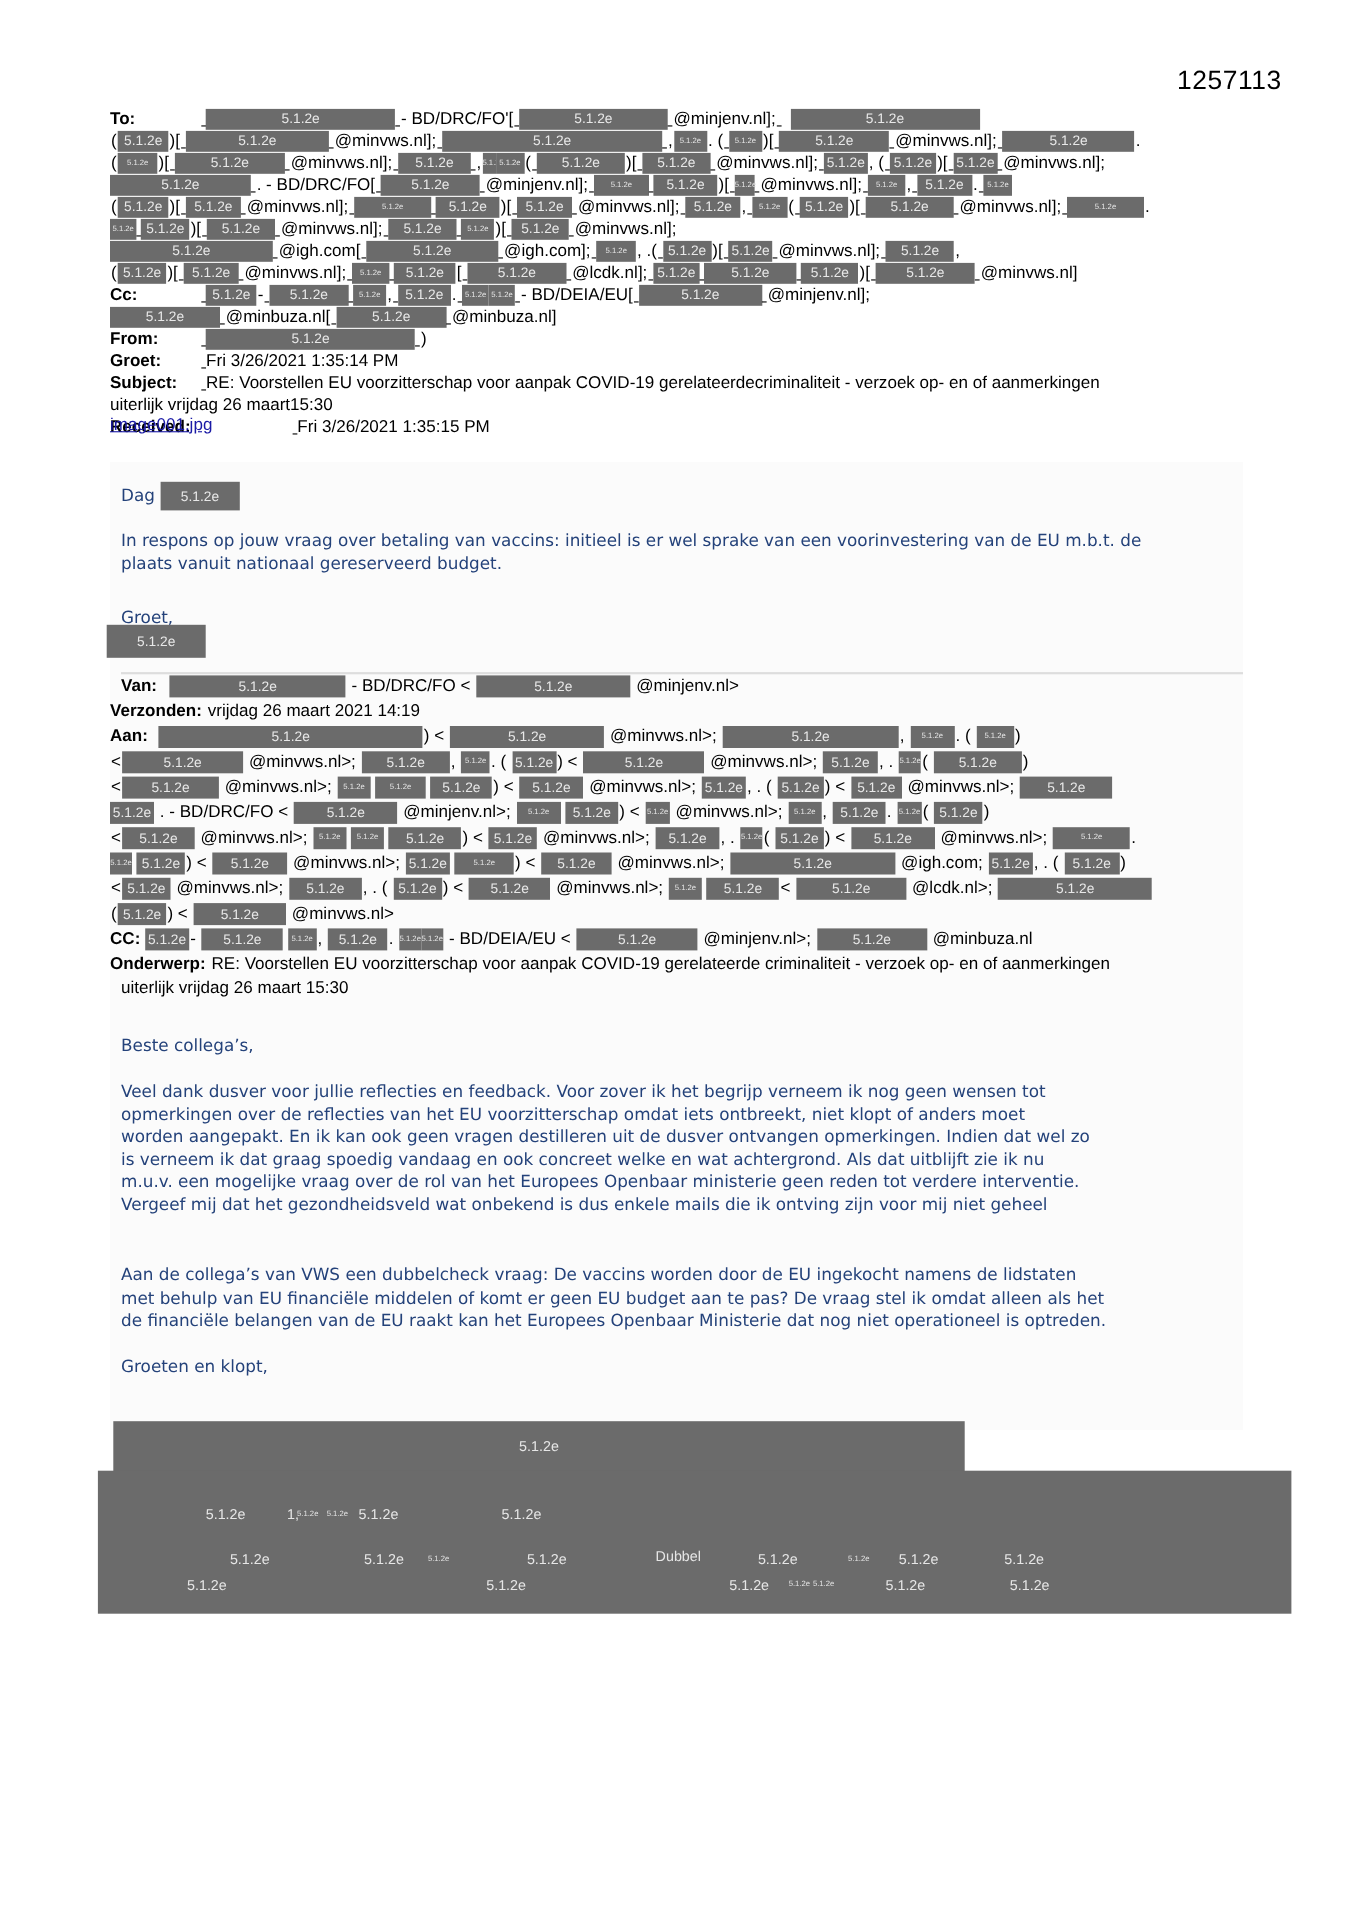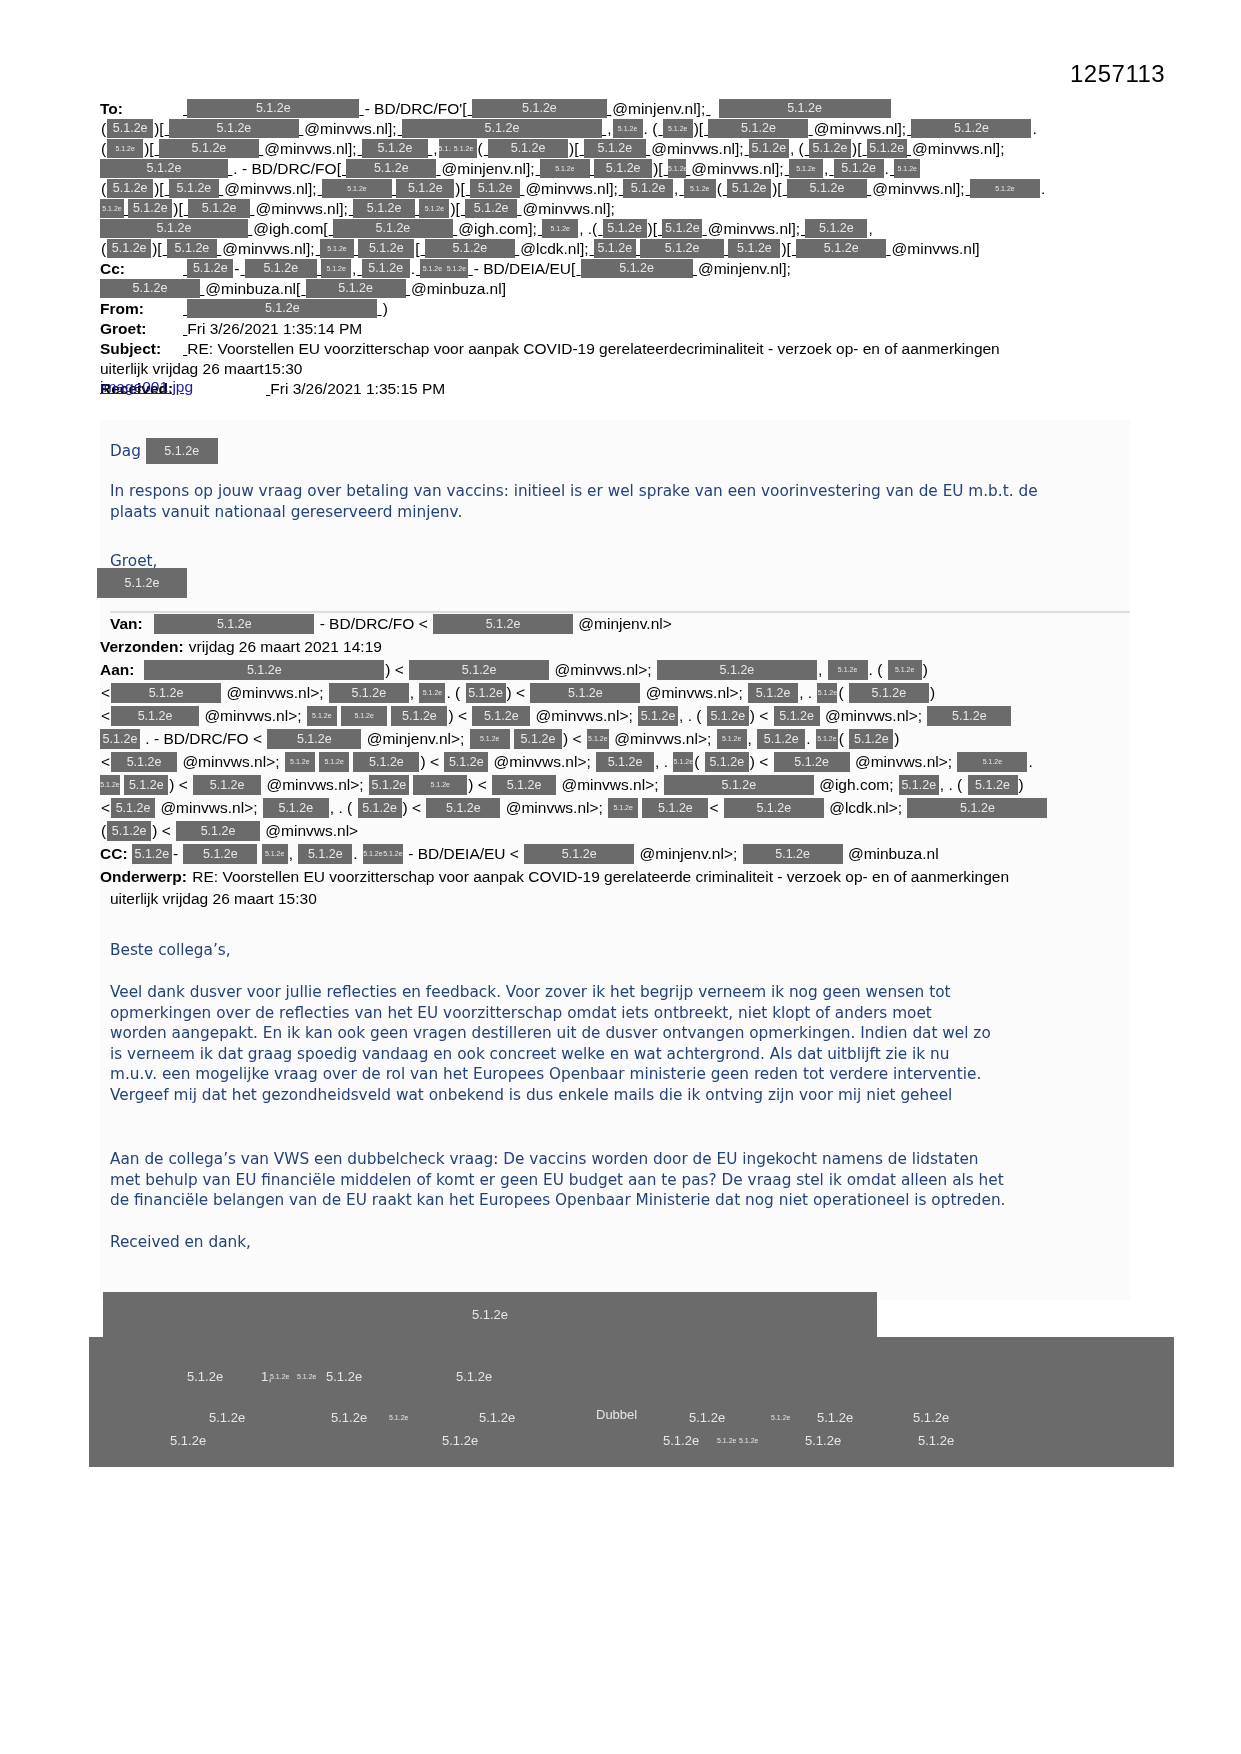--- a/index.html
+++ b/index.html
@@ -192,21 +192,21 @@
 </div>
 
 <div class="panel" style="top:420px; height:880px;"></div>
 
 <div class="body-text" style="top:438px;">
   <span>Dag</span>
   <span class="r" style="display:inline-block; width:72px; height:26px; line-height:26px; font-family:'Liberation Sans',sans-serif; vertical-align:middle;">5.1.2e</span>
 </div>
 <div class="body-text" style="top:481px;">
   <div>In respons op jouw vraag over betaling van vaccins: initieel is er wel sprake van een voorinvestering van de EU m.b.t. de</div>
-  <div>plaats vanuit nationaal gereserveerd minjenv.</div>
+  <div>plaats vanuit nationaal gereserveerd budget.</div>
 </div>
 <div class="body-text" style="top:551px;">Groet,</div>
 <div class="r" style="position:absolute; left:97px; top:568px; width:90px; height:30px; line-height:30px;">5.1.2e</div>
 
 <div class="divider" style="top:611px;"></div>
 
 <div>
   <div class="h2" style="top:614px; left:110px;">
     <span class="lbl" style="width:40px">Van:</span>
     <span class="r" style="width:160px">5.1.2e</span>
@@ -343,21 +343,21 @@
   <div>worden aangepakt. En ik kan ook geen vragen destilleren uit de dusver ontvangen opmerkingen. Indien dat wel zo</div>
   <div>is verneem ik dat graag spoedig vandaag en ook concreet welke en wat achtergrond. Als dat uitblijft zie ik nu</div>
   <div>m.u.v. een mogelijke vraag over de rol van het Europees Openbaar ministerie geen reden tot verdere interventie.</div>
   <div>Vergeef mij dat het gezondheidsveld wat onbekend is dus enkele mails die ik ontving zijn voor mij niet geheel</div>
 </div>
 <div class="body-text" style="top:1149px;">
   <div>Aan de collega’s van VWS een dubbelcheck vraag: De vaccins worden door de EU ingekocht namens de lidstaten</div>
   <div>met behulp van EU financiële middelen of komt er geen EU budget aan te pas? De vraag stel ik omdat alleen als het</div>
   <div>de financiële belangen van de EU raakt kan het Europees Openbaar Ministerie dat nog niet operationeel is optreden.</div>
 </div>
-<div class="body-text" style="top:1232px;">Received en dank,</div>
+<div class="body-text" style="top:1232px;">Groeten en klopt,</div>
 
 <div class="sig1">5.1.2e</div>
 <div class="sig2">
   <span style="left:98px; top:32px">5.1.2e</span>
   <span style="left:172px; top:32px">1,</span>
   <span class="s" style="left:181px; top:36px">5.1.2e</span>
   <span class="s" style="left:208px; top:36px">5.1.2e</span>
   <span style="left:237px; top:32px">5.1.2e</span>
   <span style="left:367px; top:32px">5.1.2e</span>
   <span style="left:120px; top:73px">5.1.2e</span>

